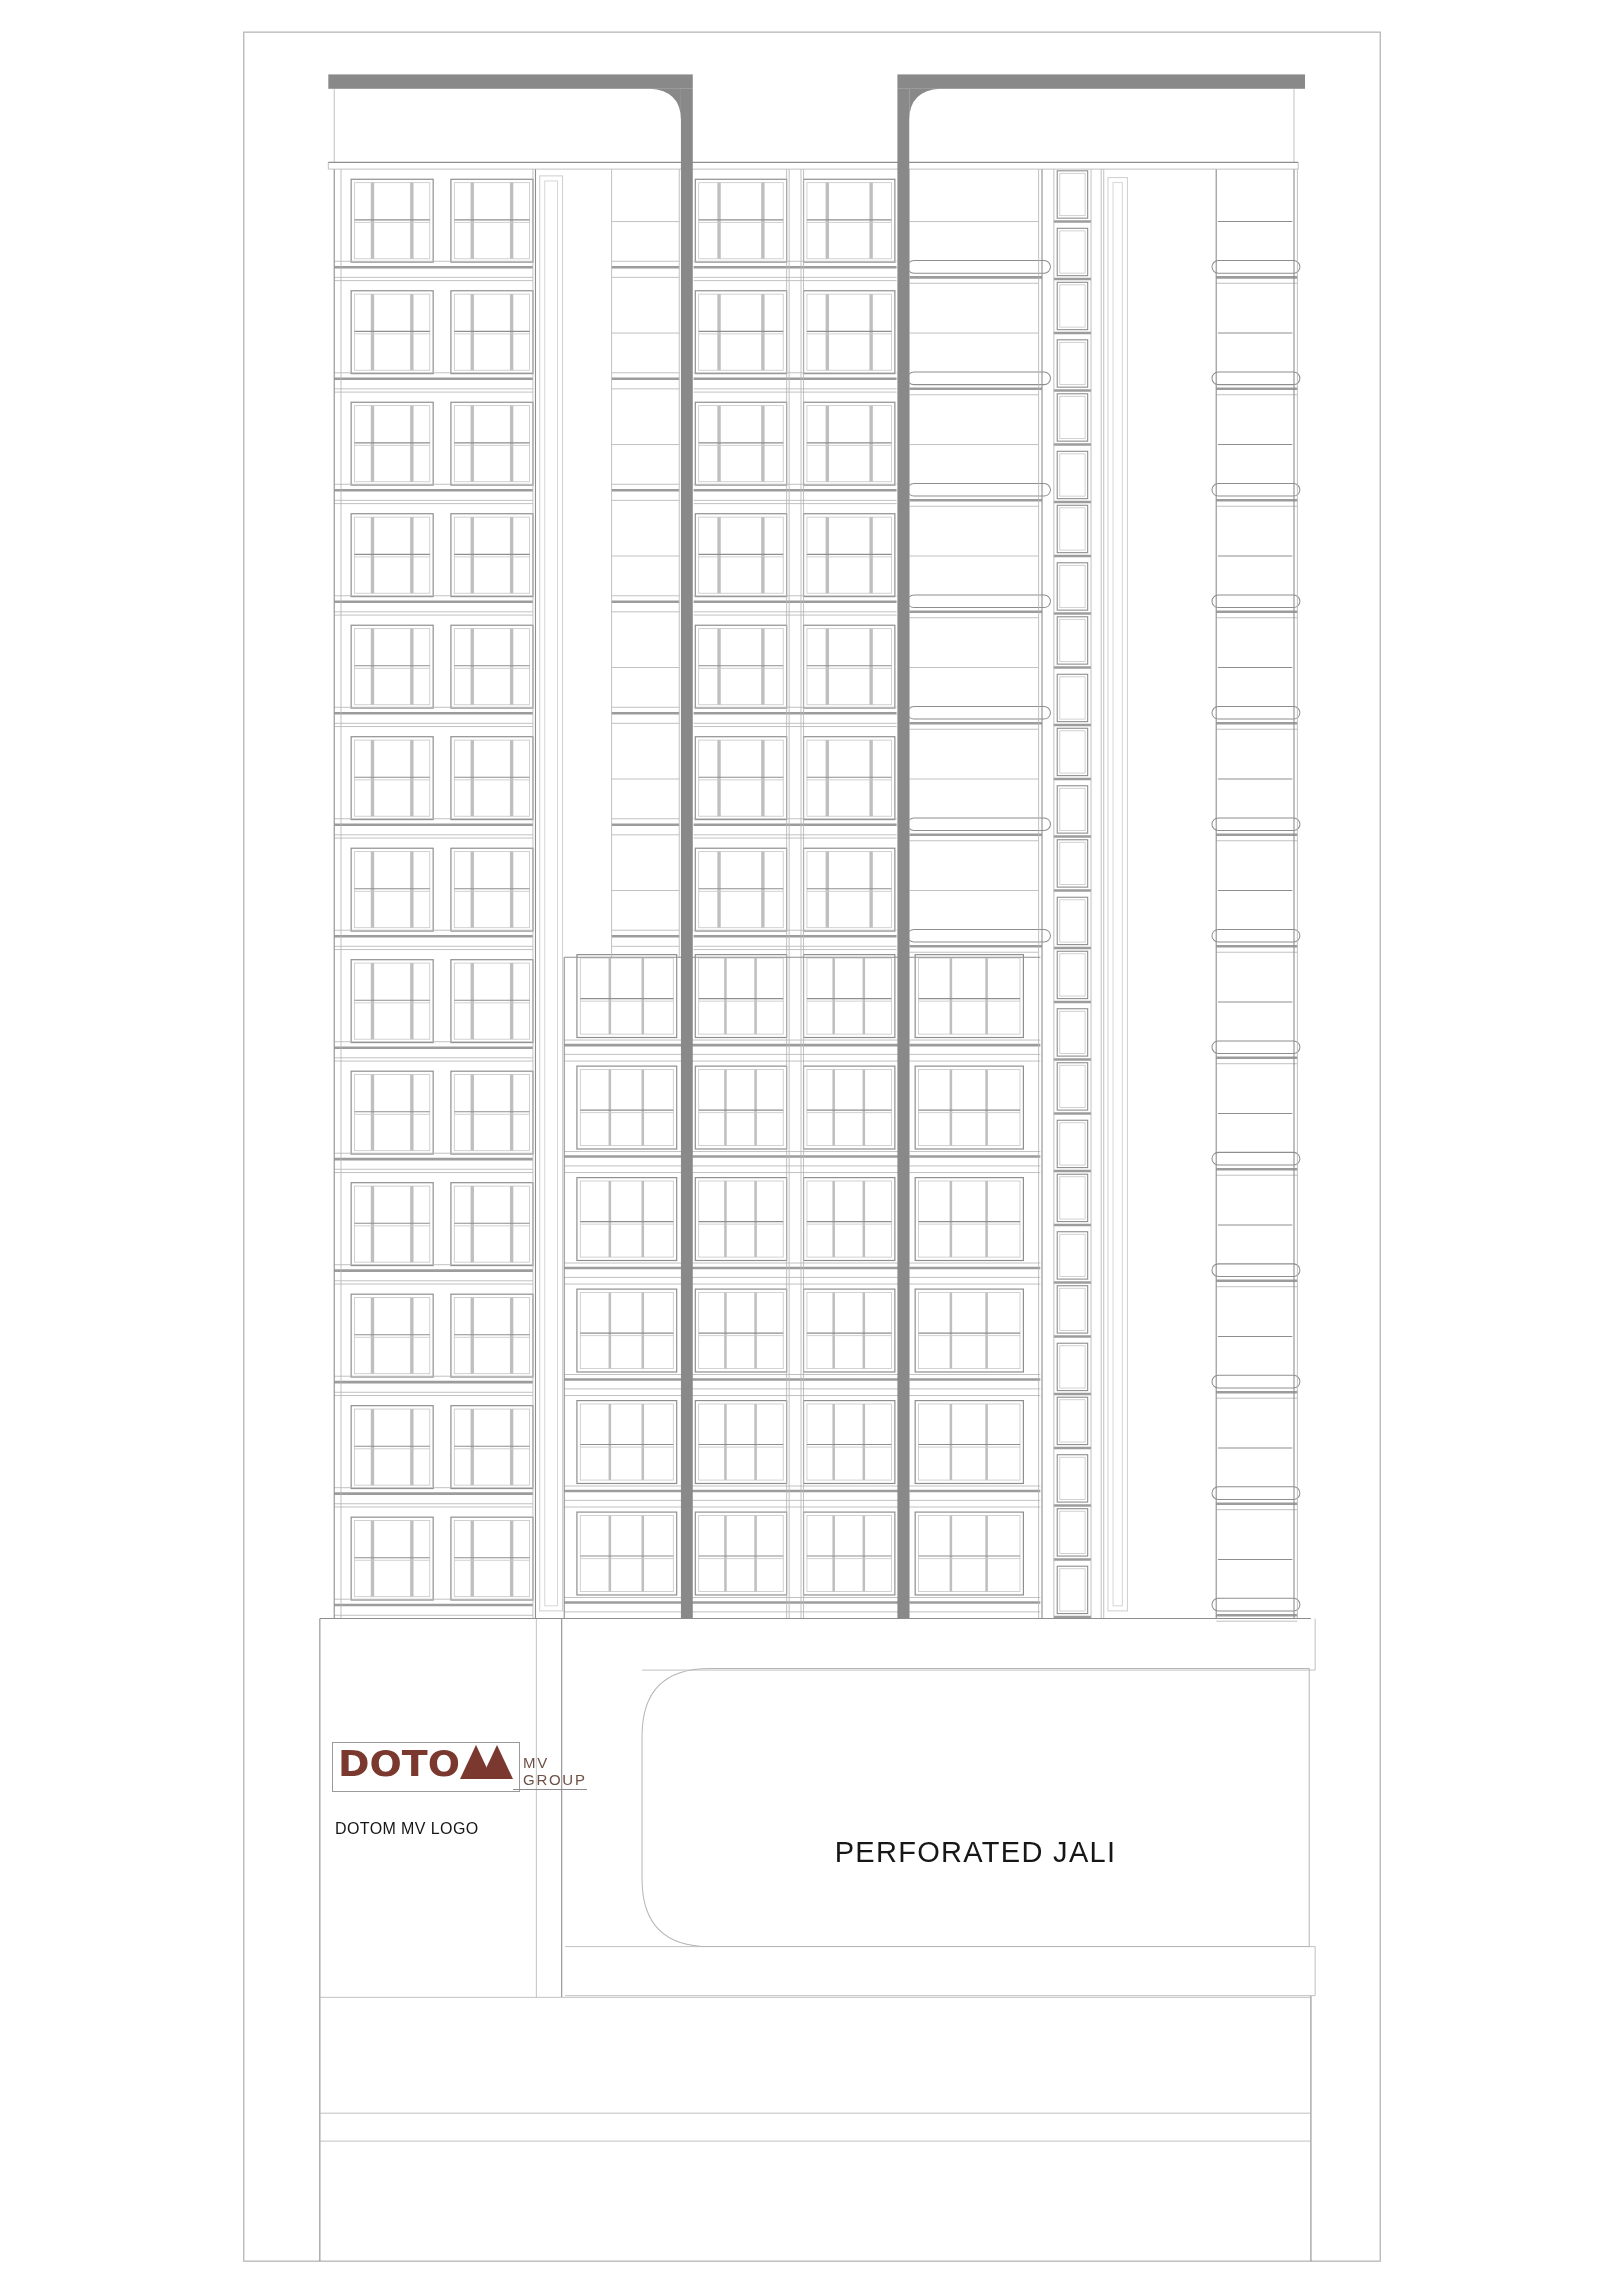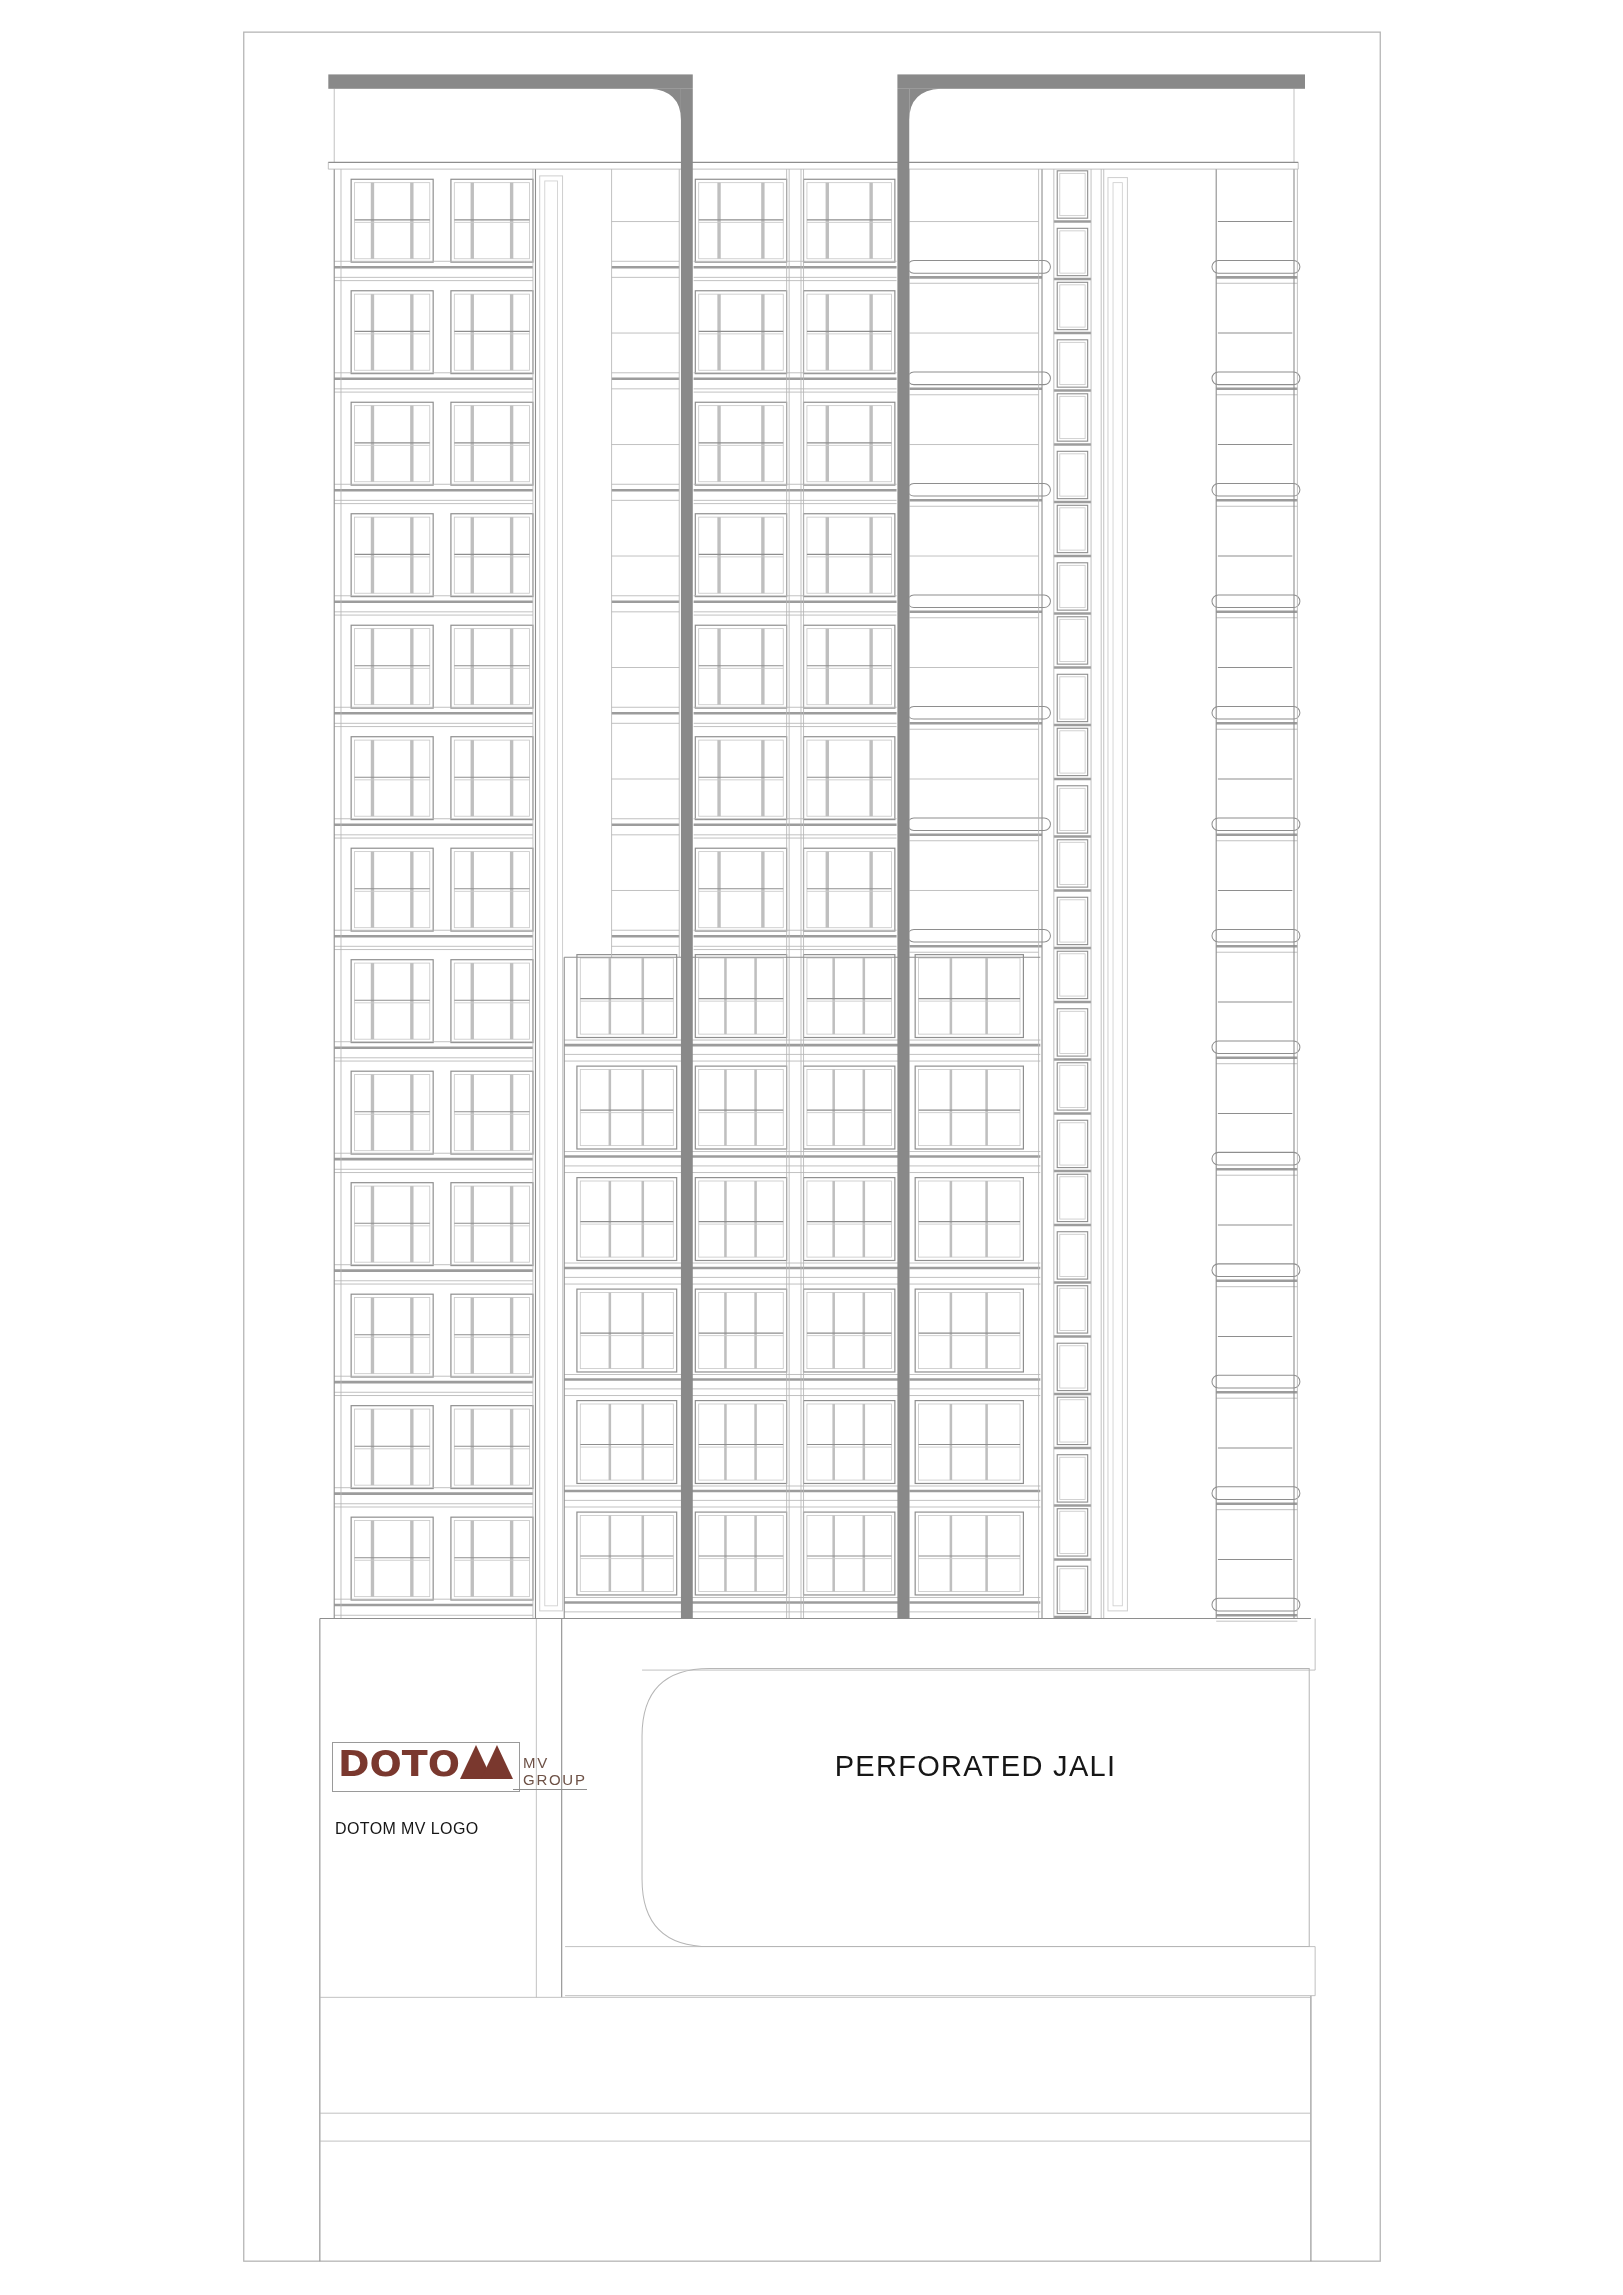--- a/index.html
+++ b/index.html
@@ -1,20 +1,20 @@
 <!DOCTYPE html>
 <html style="font-size:13.5px"><head>
 <meta charset="utf-8">
 <style>
   html,body{margin:0;padding:0;background:#ffffff;}
   #stage{position:relative;width:1624px;height:2295px;background:#ffffff;overflow:hidden;
          font-family:"Liberation Sans",sans-serif;}
   #elev{position:absolute;left:0;top:0;}
   .overlay{position:absolute;}
-  #jali-label{left:642px;top:1627px;width:667px;height:278px;display:flex;align-items:center;
+  #jali-label{left:642px;top:1713px;width:667px;height:278px;display:flex;align-items:center;
       justify-content:center;font-size:29px;letter-spacing:1.3px;color:#161616;}
   #logo-box{left:332px;top:1742px;width:188px;height:50px;border:0.8px solid #9a9a9a;
       box-sizing:border-box;display:flex;flex-direction:row;justify-content:flex-start;
       padding:2.5px 3.4px 0.8px 5px;background:#fff;}
   .wordmark{display:flex;align-items:flex-end;line-height:0.82;height:34px;}
   .wordmark-text{font-family:"DejaVu Sans",sans-serif;font-weight:800;font-size:38px;
       color:#7a382e;letter-spacing:0px;transform:scaleY(0.95);transform-origin:bottom left;}
   .tri{width:0;height:0;border-left:16px solid transparent;border-right:16px solid transparent;
       border-bottom:34px solid #7a382e;margin-bottom:0.8px;}
   .tri + .tri{margin-left:-11px;}

